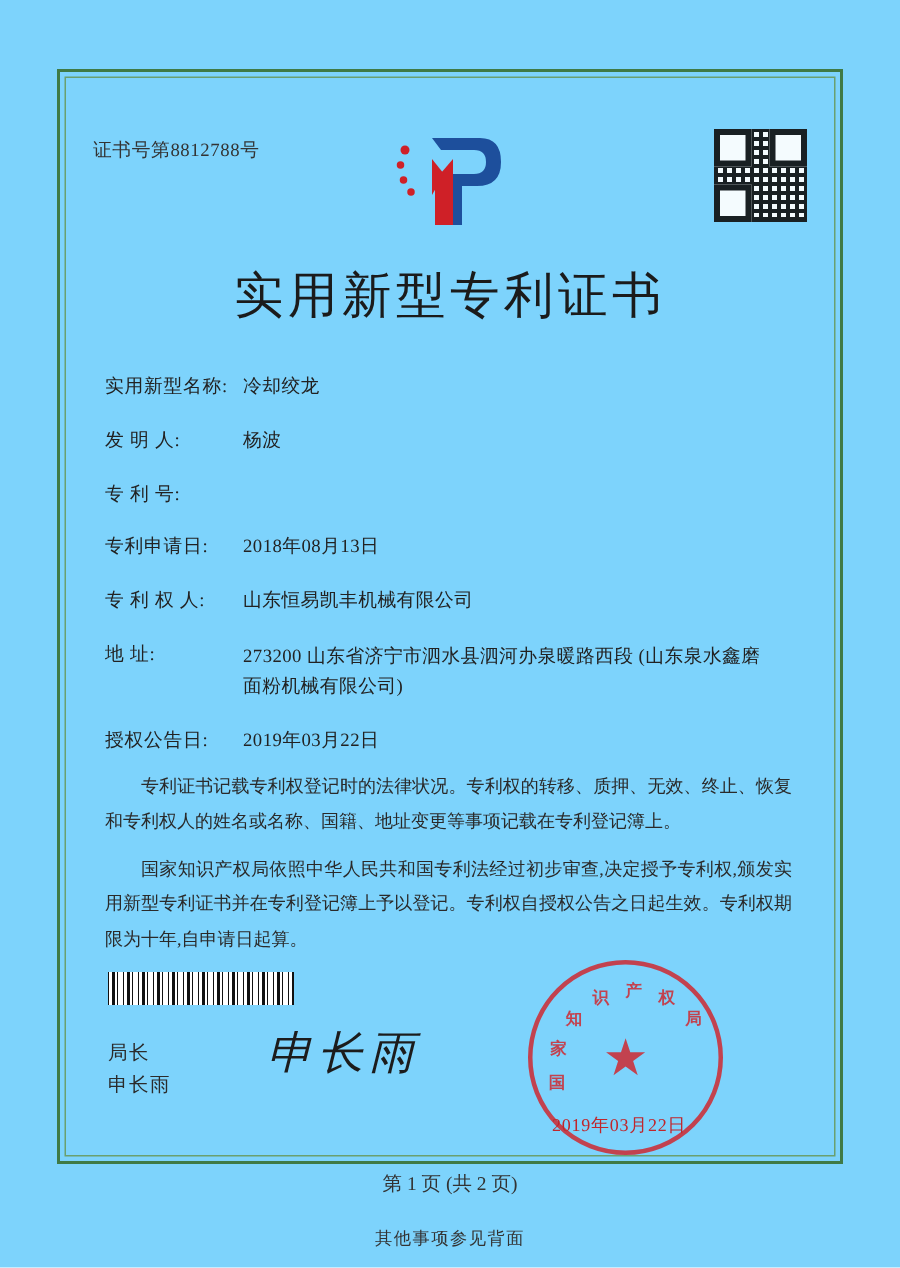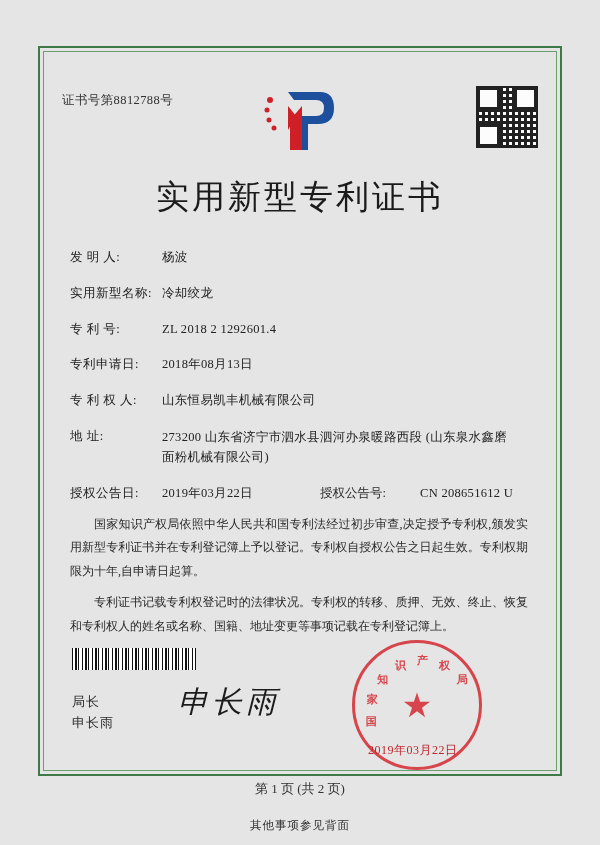--- a/index.html
+++ b/index.html
@@ -12,21 +12,21 @@
     height: 845px;
     font-family: "Liberation Serif", serif;
     color: #2b2b2b;
     position: relative;
     overflow: hidden;
   }
 
   .page {
     position: absolute;
     inset: 0;
-    background: #e5e5e5;
+    background: #7dd3fc;
   }
 
   
   .border-outer {
     position: absolute;
     left: 38px;
     top: 46px;
     width: 524px;
     height: 730px;
     border: 2px solid #3f7a46;
@@ -279,32 +279,31 @@
 
   <div class="qr">
     <div class="qr-bl"></div>
   </div>
 
   <div class="title">实用新型专利证书</div>
 
   <div class="fields">
 
     <div class="field-row">
+      <div class="field-label">实用新型名称:</div>
+      <div class="field-value">冷却绞龙</div>
+    </div>
+
+    <div class="field-row">
       <div class="field-label">发 明 人:</div>
       <div class="field-value">杨波</div>
     </div>
 
     <div class="field-row">
-      <div class="field-label">实用新型名称:</div>
-      <div class="field-value">冷却绞龙</div>
-    </div>
-
-    <div class="field-row">
       <div class="field-label">专 利 号:</div>
-      <div class="field-value">ZL 2018 2 1292601.4</div>
     </div>
 
     <div class="field-row">
       <div class="field-label">专利申请日:</div>
       <div class="field-value">2018年08月13日</div>
     </div>
 
     <div class="field-row">
       <div class="field-label">专 利 权 人:</div>
       <div class="field-value">山东恒易凯丰机械有限公司</div>
@@ -313,31 +312,27 @@
     <div class="field-row">
       <div class="field-label">地        址:</div>
       <div class="field-value wrap">273200 山东省济宁市泗水县泗河办泉暖路西段 (山东泉水鑫磨面粉机械有限公司)</div>
     </div>
 
     <div class="row-two">
       <div class="col-a">
         <div class="field-label">授权公告日:</div>
         <div class="field-value">2019年03月22日</div>
       </div>
-      <div class="col-b">
-        <div class="label-b">授权公告号:</div>
-        <div class="field-value">CN 208651612 U</div>
-      </div>
     </div>
 
   </div>
 
   <div class="paragraphs">
+    <p>专利证书记载专利权登记时的法律状况。专利权的转移、质押、无效、终止、恢复和专利权人的姓名或名称、国籍、地址变更等事项记载在专利登记簿上。</p>
     <p>国家知识产权局依照中华人民共和国专利法经过初步审查,决定授予专利权,颁发实用新型专利证书并在专利登记簿上予以登记。专利权自授权公告之日起生效。专利权期限为十年,自申请日起算。</p>
-    <p>专利证书记载专利权登记时的法律状况。专利权的转移、质押、无效、终止、恢复和专利权人的姓名或名称、国籍、地址变更等事项记载在专利登记簿上。</p>
   </div>
 
   <div class="barcode"></div>
 
   <div class="seal">
     <div class="seal-star">★</div>
     <div class="seal-text">
       <span style="transform:rotate(-100deg) translate(0,-52px) rotate(100deg)">国</span>
       <span style="transform:rotate(-75deg) translate(0,-52px) rotate(75deg)">家</span>
       <span style="transform:rotate(-50deg) translate(0,-52px) rotate(50deg)">知</span>

